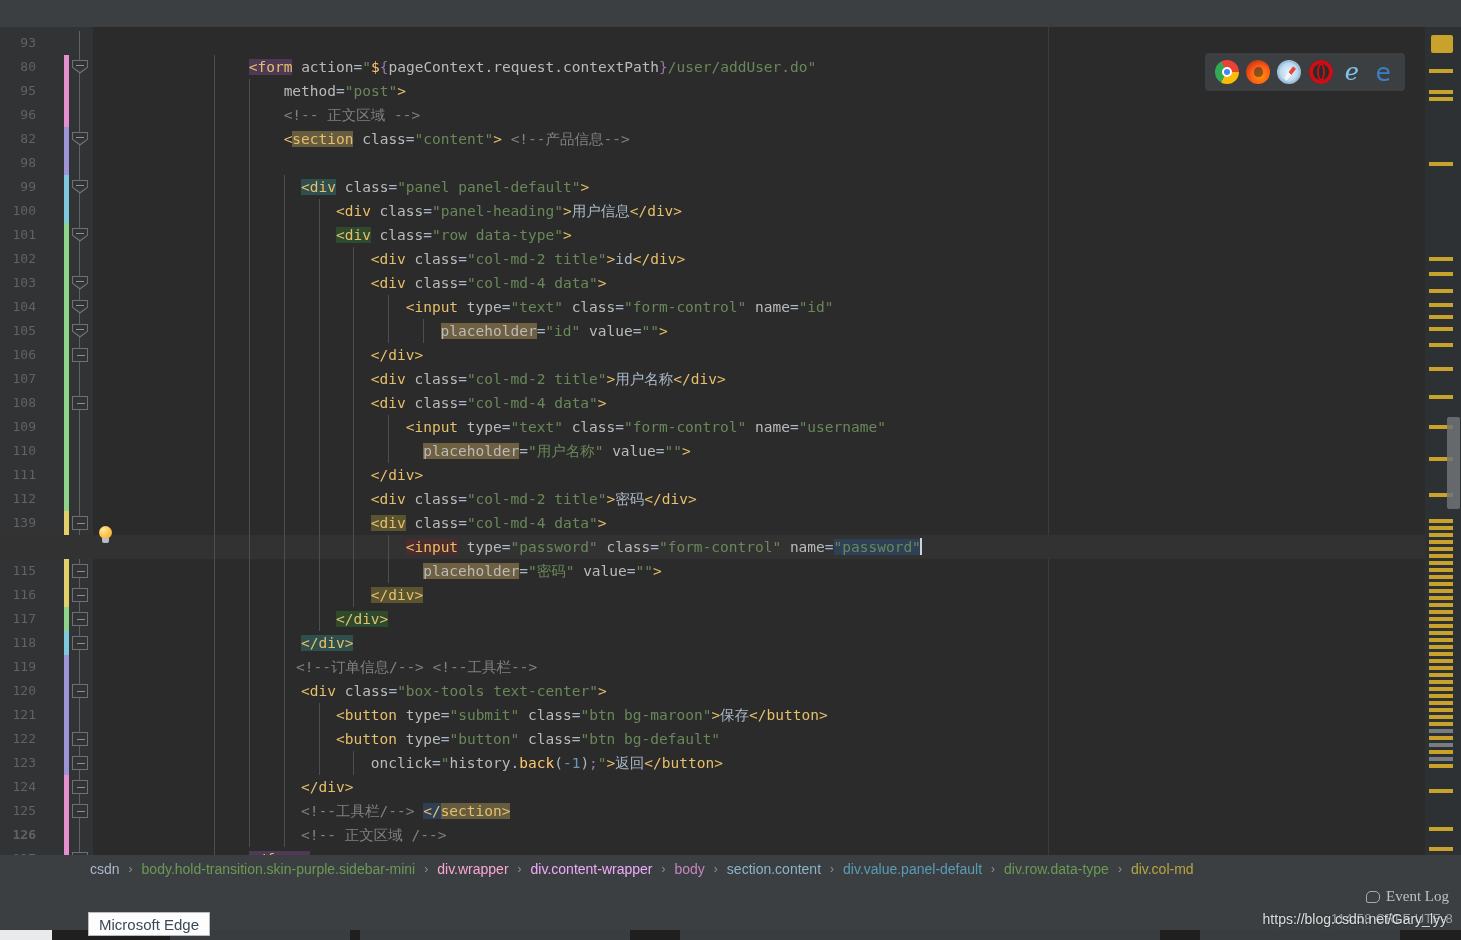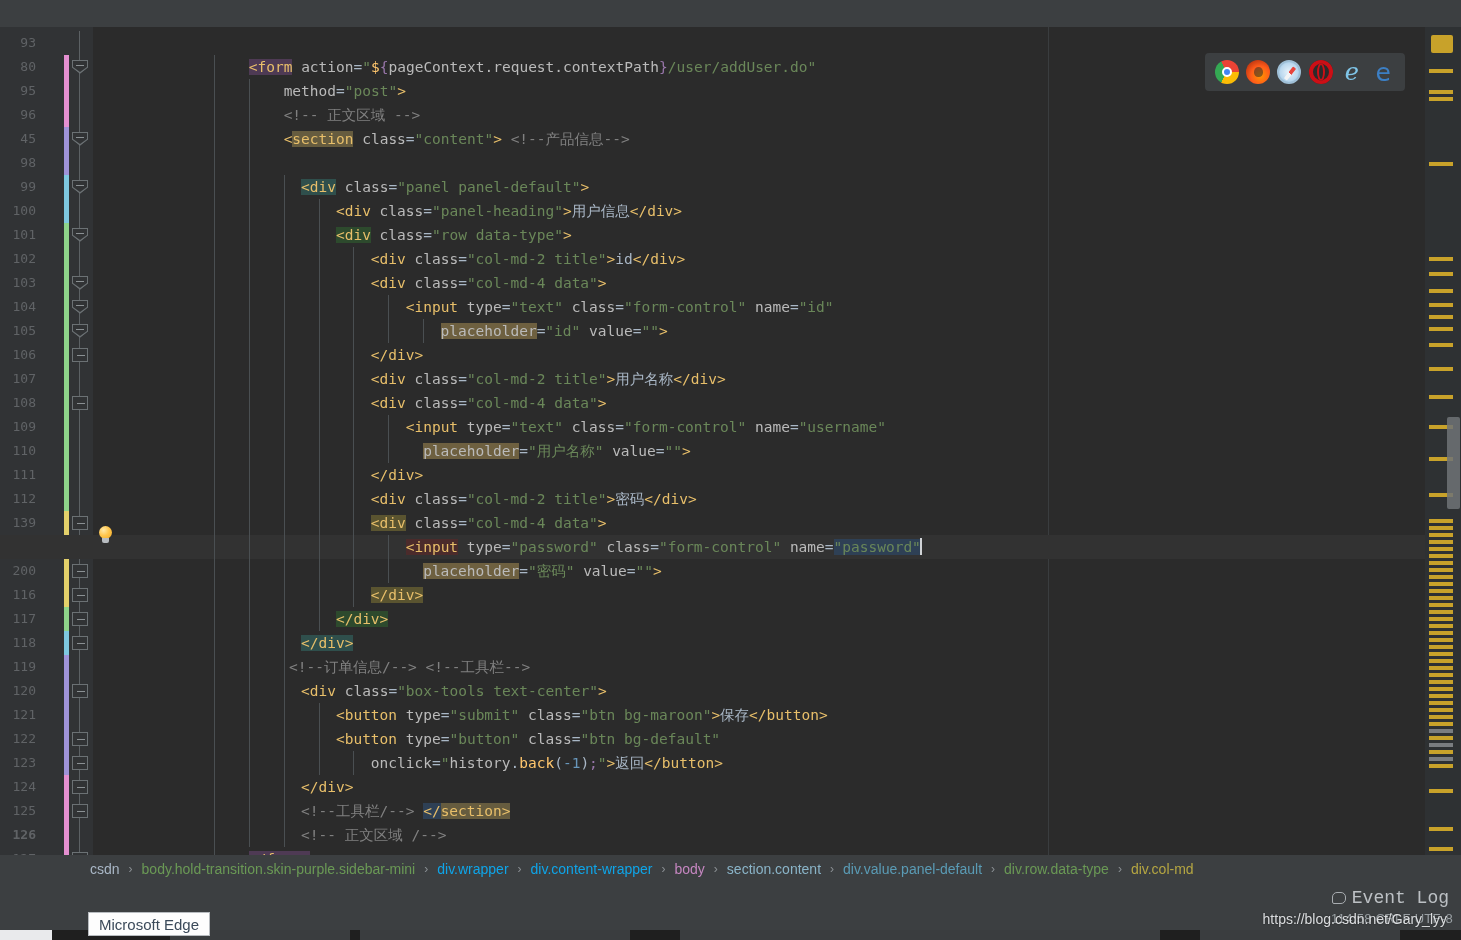--- a/index.html
+++ b/index.html
@@ -154,21 +154,21 @@
     background: #3c3f41; display: flex; align-items: center; padding-left: 90px;
     font-family: "Liberation Sans", sans-serif; font-size: 14px; overflow: hidden; white-space: nowrap;
   }
   .crumb { padding: 0 0 0 0; }
   .crumbsep { color: #8a8f93; padding: 0 9px; font-size: 12px; }
 
   
   .statusbar { position: absolute; left: 0; top: 883px; width: 1461px; height: 29px; background: #3c3f41; }
   .eventlog {
     position: absolute; right: 12px; top: 5px; display: flex; align-items: center; gap: 6px;
-    font-family: Liberation Mono, monospace; font-size: 18px; color: #bcc0c4;
+    font-family: Liberation Serif, serif; font-size: 15px; color: #bcc0c4;
   }
   .balloon {
     width: 14px; height: 12px; border: 1.5px solid #a8acb0; border-radius: 5px 5px 5px 2px; box-sizing: border-box;
   }
   .statusline2 {
     position: absolute; left: 0; top: 908px; width: 1461px; height: 22px; background: #3c3f41;
   }
   .status-right {
     position: absolute; right: 8px; top: 0; height: 22px; line-height: 22px;
     font-family: "Liberation Sans", sans-serif; font-size: 13px; color: #9aa0a4; letter-spacing: .3px;
@@ -194,39 +194,39 @@
 
 <div id="app">
 
 
   <div class="editor">
     <div class="gutter">
         <div class="linenum" style="top: 4px;">93</div>
         <div class="linenum" style="top: 28px;">80</div>
         <div class="linenum" style="top: 52px;">95</div>
         <div class="linenum" style="top: 76px;">96</div>
-        <div class="linenum" style="top: 100px;">45</div>
+        <div class="linenum" style="top: 100px;">82</div>
         <div class="linenum" style="top: 124px;">98</div>
         <div class="linenum" style="top: 148px;">99</div>
         <div class="linenum" style="top: 172px;">100</div>
         <div class="linenum" style="top: 196px;">101</div>
         <div class="linenum" style="top: 220px;">102</div>
         <div class="linenum" style="top: 244px;">103</div>
         <div class="linenum" style="top: 268px;">104</div>
         <div class="linenum" style="top: 292px;">105</div>
         <div class="linenum" style="top: 316px;">106</div>
         <div class="linenum" style="top: 340px;">107</div>
         <div class="linenum" style="top: 364px;">108</div>
         <div class="linenum" style="top: 388px;">109</div>
         <div class="linenum" style="top: 412px;">110</div>
         <div class="linenum" style="top: 436px;">111</div>
         <div class="linenum" style="top: 460px;">112</div>
         <div class="linenum" style="top: 484px;">139</div>
         <div class="linenum" style="top: 508px;">114</div>
-        <div class="linenum" style="top: 532px;">200</div>
+        <div class="linenum" style="top: 532px;">115</div>
         <div class="linenum" style="top: 556px;">116</div>
         <div class="linenum" style="top: 580px;">117</div>
         <div class="linenum" style="top: 604px;">118</div>
         <div class="linenum" style="top: 628px;">119</div>
         <div class="linenum" style="top: 652px;">120</div>
         <div class="linenum" style="top: 676px;">121</div>
         <div class="linenum" style="top: 700px;">122</div>
         <div class="linenum" style="top: 724px;">123</div>
         <div class="linenum" style="top: 748px;">124</div>
         <div class="linenum" style="top: 772px;">125</div>
@@ -468,21 +468,21 @@
         <div class="line" style="top: 388px; left: 312.72px;"><span class="tag">&lt;input</span><span class="plain"> </span><span class="attr">type</span><span class="plain">=</span><span class="str">"text"</span><span class="plain"> </span><span class="attr">class</span><span class="plain">=</span><span class="str">"form-control"</span><span class="plain"> </span><span class="attr">name</span><span class="plain">=</span><span class="str">"username"</span></div>
         <div class="line" style="top: 412px; left: 330.16px;"><span class="attr hl-search">placeholder</span><span class="plain">=</span><span class="str">"用户名称"</span><span class="plain"> </span><span class="attr">value</span><span class="plain">=</span><span class="str">""</span><span class="tag">&gt;</span></div>
         <div class="line" style="top: 436px; left: 277.84px;"><span class="tag">&lt;/div&gt;</span></div>
         <div class="line" style="top: 460px; left: 277.84px;"><span class="tag">&lt;div</span><span class="plain"> </span><span class="attr">class</span><span class="plain">=</span><span class="str">"col-md-2 title"</span><span class="tag">&gt;</span><span class="txt">密码</span><span class="tag">&lt;/div&gt;</span></div>
         <div class="line" style="top: 484px; left: 277.84px;"><span class="tag hl-olive">&lt;div</span><span class="plain"> </span><span class="attr">class</span><span class="plain">=</span><span class="str">"col-md-4 data"</span><span class="tag">&gt;</span></div>
         <div class="line" style="top: 508px; left: 312.72px;"><span class="tag hl-maroon">&lt;input</span><span class="plain"> </span><span class="attr">type</span><span class="plain">=</span><span class="str">"password"</span><span class="plain"> </span><span class="attr">class</span><span class="plain">=</span><span class="str">"form-control"</span><span class="plain"> </span><span class="attr">name</span><span class="plain">=</span><span class="str hl-navy">"password"</span><span class="caret"></span></div>
         <div class="line" style="top: 532px; left: 330.16px;"><span class="attr hl-search">placeholder</span><span class="plain">=</span><span class="str">"密码"</span><span class="plain"> </span><span class="attr">value</span><span class="plain">=</span><span class="str">""</span><span class="tag">&gt;</span></div>
         <div class="line" style="top: 556px; left: 277.84px;"><span class="tag hl-olive">&lt;/div&gt;</span></div>
         <div class="line" style="top: 580px; left: 242.96px;"><span class="tag hl-green">&lt;/div&gt;</span></div>
         <div class="line" style="top: 604px; left: 208.08px;"><span class="tag hl-teal">&lt;/div&gt;</span></div>
-        <div class="line" style="top: 628px; left: 196px;"><span class="cmt">&lt;!--订单信息/--&gt;</span><span class="plain"> </span><span class="cmt">&lt;!--工具栏--&gt;</span></div>
+        <div class="line" style="top: 628px; left: 203px;"><span class="cmt">&lt;!--订单信息/--&gt;</span><span class="plain"> </span><span class="cmt">&lt;!--工具栏--&gt;</span></div>
         <div class="line" style="top: 652px; left: 208.08px;"><span class="tag">&lt;div</span><span class="plain"> </span><span class="attr">class</span><span class="plain">=</span><span class="str">"box-tools text-center"</span><span class="tag">&gt;</span></div>
         <div class="line" style="top: 676px; left: 242.96px;"><span class="tag">&lt;button</span><span class="plain"> </span><span class="attr">type</span><span class="plain">=</span><span class="str">"submit"</span><span class="plain"> </span><span class="attr">class</span><span class="plain">=</span><span class="str">"btn bg-maroon"</span><span class="tag">&gt;</span><span class="txt">保存</span><span class="tag">&lt;/button&gt;</span></div>
         <div class="line" style="top: 700px; left: 242.96px;"><span class="tag">&lt;button</span><span class="plain"> </span><span class="attr">type</span><span class="plain">=</span><span class="str">"button"</span><span class="plain"> </span><span class="attr">class</span><span class="plain">=</span><span class="str">"btn bg-default"</span></div>
         <div class="line" style="top: 724px; left: 277.84px;"><span class="attr">onclick</span><span class="plain">=</span><span class="str">"</span><span class="attr">history</span><span class="plain">.</span><span class="fn">back</span><span class="plain">(</span><span class="num">-1</span><span class="plain">)</span><span class="eldot">;</span><span class="str">"</span><span class="tag">&gt;</span><span class="txt">返回</span><span class="tag">&lt;/button&gt;</span></div>
         <div class="line" style="top: 748px; left: 208.08px;"><span class="tag">&lt;/div&gt;</span></div>
         <div class="line" style="top: 772px; left: 208.08px;"><span class="cmt">&lt;!--工具栏/--&gt;</span><span class="plain"> </span><span class="tag hl-navy">&lt;/</span><span class="tag hl-tagpair2">section</span><span class="tag hl-tagpair2">&gt;</span></div>
         <div class="line" style="top: 796px; left: 208.08px;"><span class="cmt">&lt;!-- 正文区域 /--&gt;</span></div>
         <div class="line" style="top: 820px; left: 155.76px;"><span class="tag hl-tagpair">&lt;/form&gt;</span></div>
       </div>
     <div class="gutter-sep"></div>
@@ -560,23 +560,23 @@
       <div class="marker" style="top: 800px; height: 4px;"></div>
       <div class="marker" style="top: 820px; height: 4px;"></div>
       <div class="sbthumb" style="top: 390px; height: 92px;"></div>
     </div>
 
   <div class="crumbbar">
       <span class="crumb" style="color: rgb(169, 183, 198);">csdn</span>
       <span class="crumbsep">›</span>
       <span class="crumb" style="color: rgb(106, 153, 85);">body.hold-transition.skin-purple.sidebar-mini</span>
       <span class="crumbsep">›</span>
-      <span class="crumb" style="color: #0ea5e9;">div.wrapper</span>
-      <span class="crumbsep">›</span>
-      <span class="crumb" style="color: #0ea5e9;">div.content-wrapper</span>
+      <span class="crumb" style="color: #f9a8d4;">div.wrapper</span>
+      <span class="crumbsep">›</span>
+      <span class="crumb" style="color: #f0abfc;">div.content-wrapper</span>
       <span class="crumbsep">›</span>
       <span class="crumb" style="color: rgb(197, 134, 192);">body</span>
       <span class="crumbsep">›</span>
       <span class="crumb" style="color: rgb(138, 180, 200);">section.content</span>
       <span class="crumbsep">›</span>
       <span class="crumb" style="color: rgb(90, 155, 181);">div.value.panel-default</span>
       <span class="crumbsep">›</span>
       <span class="crumb" style="color: rgb(106, 153, 85);">div.row.data-type</span>
       <span class="crumbsep">›</span>
       <span class="crumb" style="color: rgb(181, 166, 66);">div.col-md</span>

